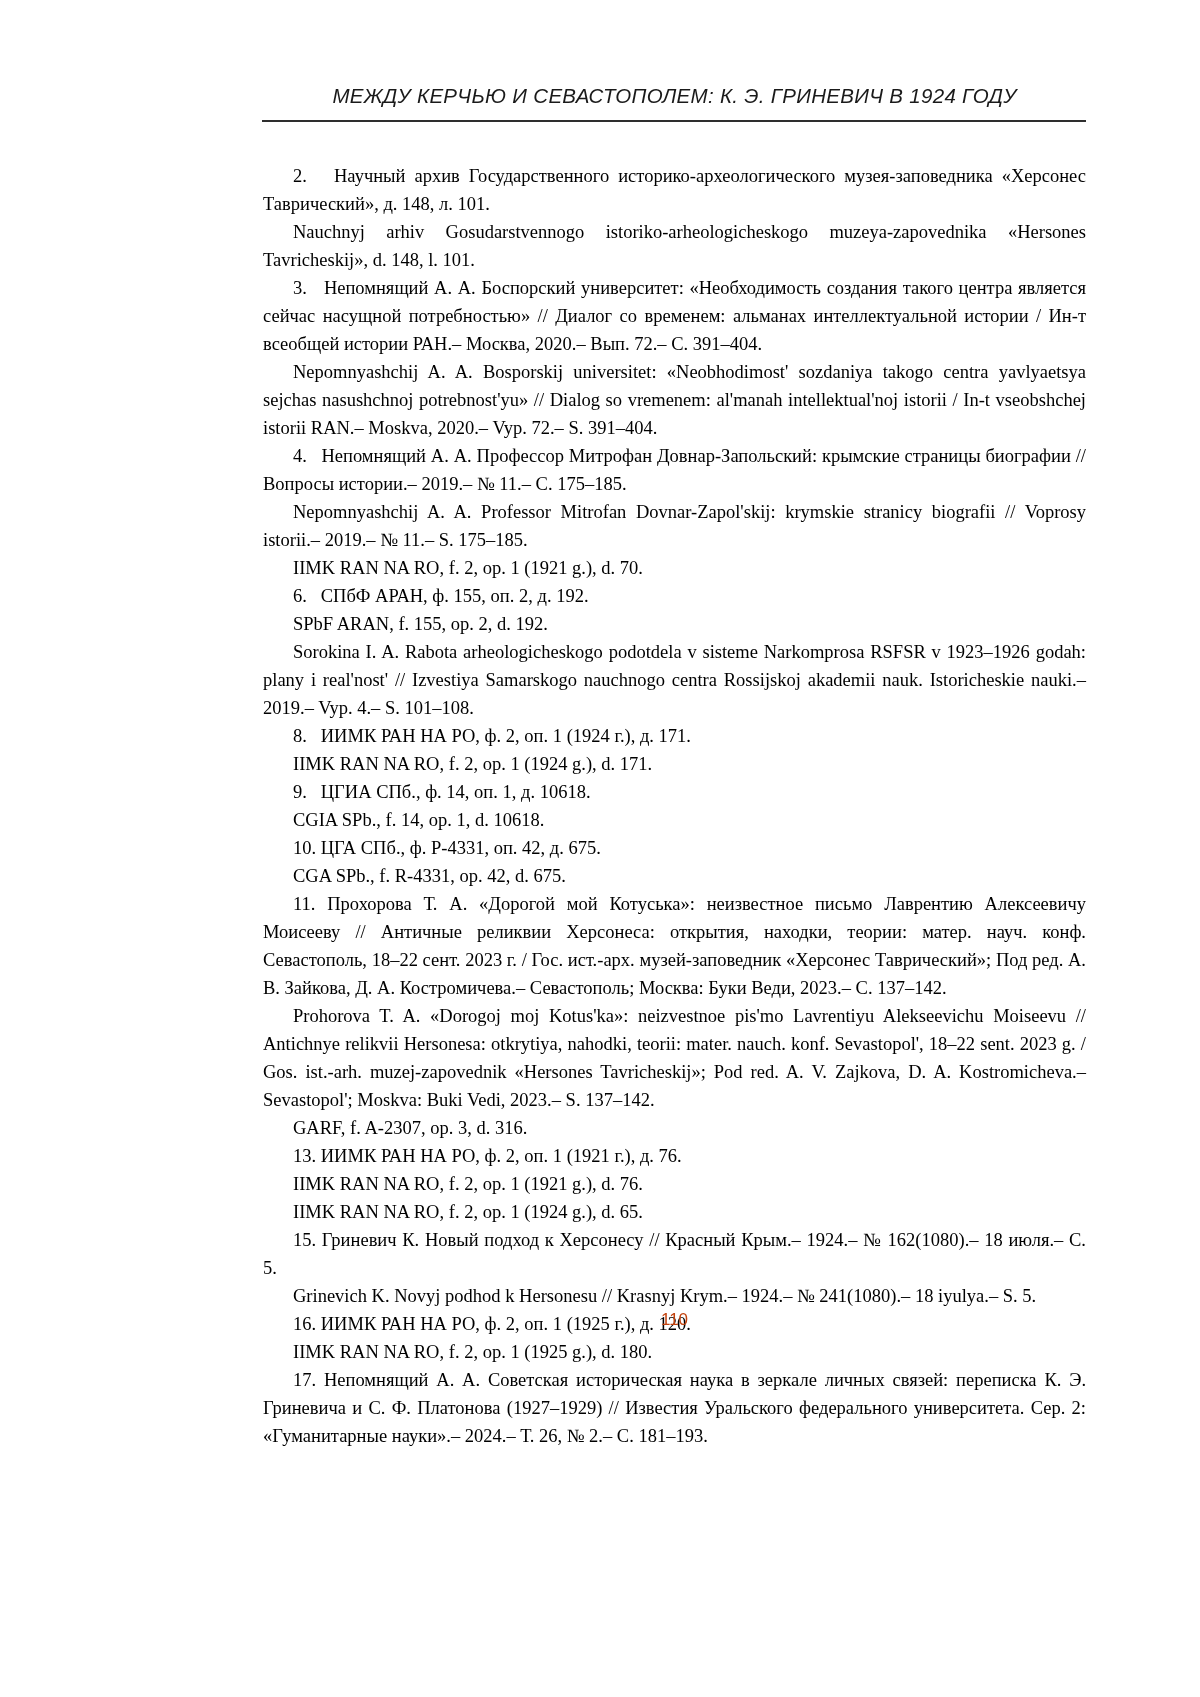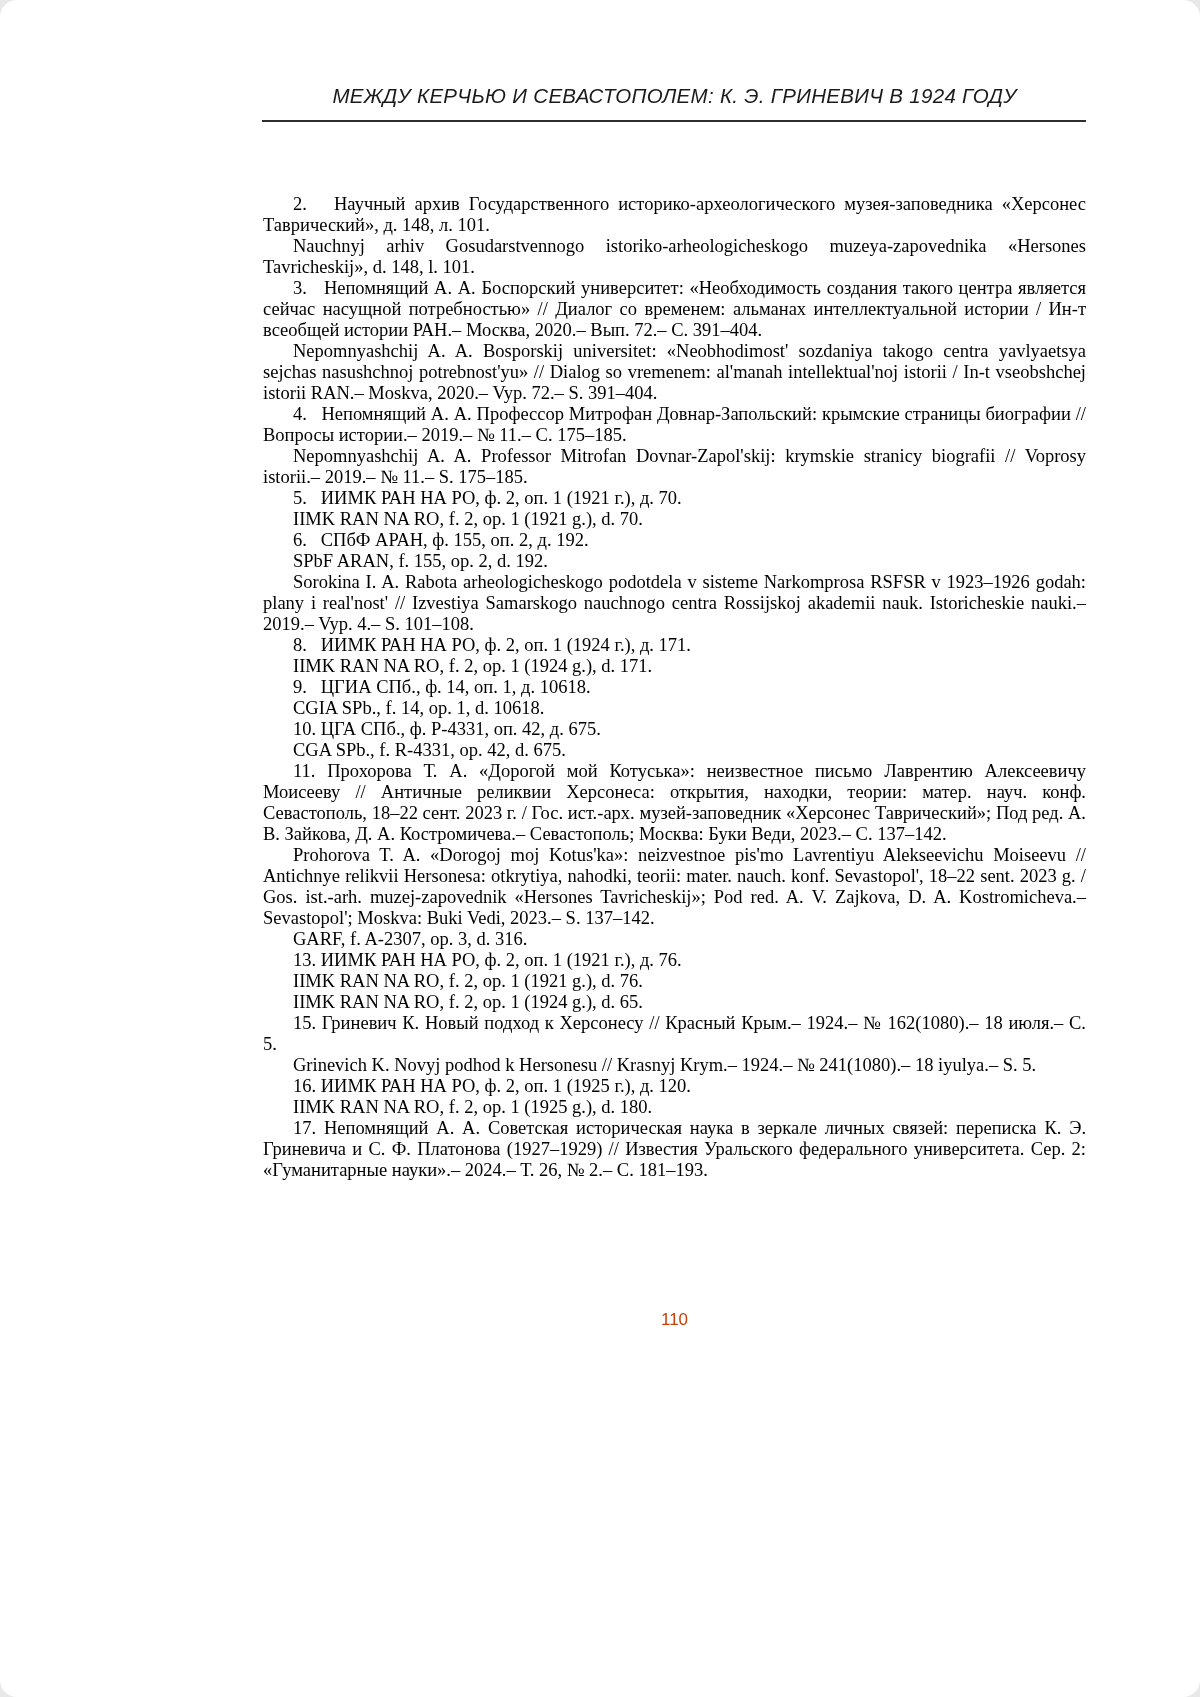--- a/index.html
+++ b/index.html
@@ -5,21 +5,20 @@
   html, body { margin: 0; padding: 0; background: #e8e8e8; }
   .page {
     position: relative;
     width: 1200px;
     height: 1697px;
     margin: 0 auto;
     background: #ffffff;
     font-family: "Liberation Serif", serif;
     color: #000000;
     overflow: hidden;
-    border-radius: 17px;
   }
   .running-head {
     position: absolute;
     left: 263px;
     top: 84px;
     width: 823px;
     text-align: center;
     font-family: "Liberation Sans", sans-serif;
     font-style: italic;
     font-size: 20.5px;
@@ -34,23 +33,22 @@
     width: 824px;
     height: 0;
     border-top: 2.4px solid #2e2e2e;
   }
   .content {
     position: absolute;
     left: 263px;
     top: 162px;
     width: 823px;
     font-size: 18.5px;
-    line-height: 21px;
+    line-height: 28px;
     text-align: justify;
-    margin-top: 32px;
   }
   p.ref {
     margin: 0;
     padding: 0;
     text-indent: 30px;
   }
   .page-number {
     position: absolute;
     left: 263px;
     top: 1310px;
@@ -70,21 +68,20 @@
 
   <div class="head-rule"></div>
 
   <div class="content">
     <p class="ref">2.&nbsp;&nbsp;&nbsp;Научный архив Государственного историко-археологического музея-заповедника «Херсонес Таврический», д. 148, л. 101.</p>
     <p class="ref">Nauchnyj arhiv Gosudarstvennogo istoriko-arheologicheskogo muzeya-zapovednika «Hersones Tavricheskij», d. 148, l. 101.</p>
     <p class="ref">3.&nbsp;&nbsp;&nbsp;Непомнящий А. А. Боспорский университет: «Необходимость создания такого центра является сейчас насущной потребностью» // Диалог со временем: альманах интеллектуальной истории / Ин-т всеобщей истории РАН.– Москва, 2020.– Вып. 72.– С. 391–404.</p>
     <p class="ref">Nepomnyashchij A. A. Bosporskij universitet: «Neobhodimost' sozdaniya takogo centra yavlyaetsya sejchas nasushchnoj potrebnost'yu» // Dialog so vremenem: al'manah intellektual'noj istorii / In-t vseobshchej istorii RAN.– Moskva, 2020.– Vyp. 72.– S. 391–404.</p>
     <p class="ref">4.&nbsp;&nbsp;&nbsp;Непомнящий А. А. Профессор Митрофан Довнар-Запольский: крымские страницы биографии // Вопросы истории.– 2019.– № 11.– С. 175–185.</p>
     <p class="ref">Nepomnyashchij A. A. Professor Mitrofan Dovnar-Zapol'skij: krymskie stranicy biografii // Voprosy istorii.– 2019.– № 11.– S. 175–185.</p>
-    <p class="ref">5.&nbsp;&nbsp;&nbsp;ИИМК РАН НА РО, ф. 2, оп. 1 (1921 г.), д. 70.</p>
     <p class="ref">IIMK RAN NA RO, f. 2, op. 1 (1921 g.), d. 70.</p>
     <p class="ref">6.&nbsp;&nbsp;&nbsp;СПбФ АРАН, ф. 155, оп. 2, д. 192.</p>
     <p class="ref">SPbF ARAN, f. 155, op. 2, d. 192.</p>
     <p class="ref">Sorokina I. A. Rabota arheologicheskogo podotdela v sisteme Narkomprosa RSFSR v 1923–1926 godah: plany i real'nost' // Izvestiya Samarskogo nauchnogo centra Rossijskoj akademii nauk. Istoricheskie nauki.– 2019.– Vyp. 4.– S. 101–108.</p>
     <p class="ref">8.&nbsp;&nbsp;&nbsp;ИИМК РАН НА РО, ф. 2, оп. 1 (1924 г.), д. 171.</p>
     <p class="ref">IIMK RAN NA RO, f. 2, op. 1 (1924 g.), d. 171.</p>
     <p class="ref">9.&nbsp;&nbsp;&nbsp;ЦГИА СПб., ф. 14, оп. 1, д. 10618.</p>
     <p class="ref">CGIA SPb., f. 14, op. 1, d. 10618.</p>
     <p class="ref">10.&nbsp;ЦГА СПб., ф. Р-4331, оп. 42, д. 675.</p>
     <p class="ref">CGA SPb., f. R-4331, op. 42, d. 675.</p>

